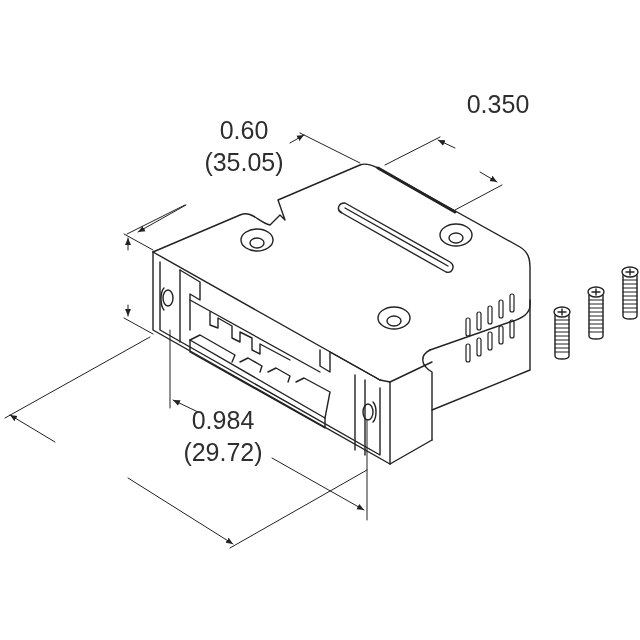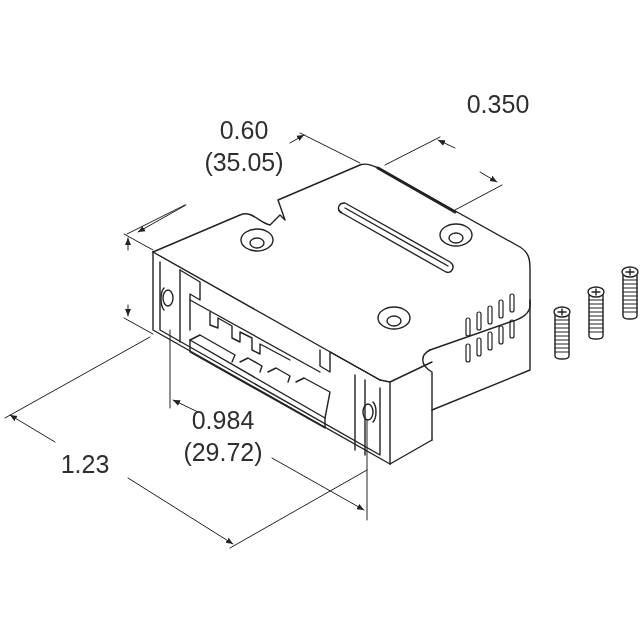--- a/index.html
+++ b/index.html
@@ -145,15 +145,14 @@
     <span>0.350</span>
   </div>
 
 
   <div class="lbl" style="left:168px; top:396px; width:110px;margin-top:8px;">
     <span>0.984</span>
     <span>(29.72)</span>
   </div>
 
   <div class="lbl" style="left:30px; top:448px; width:110px;">
-    <span>1.23</span>
   </div>
 </div>
 
 </body></html>

